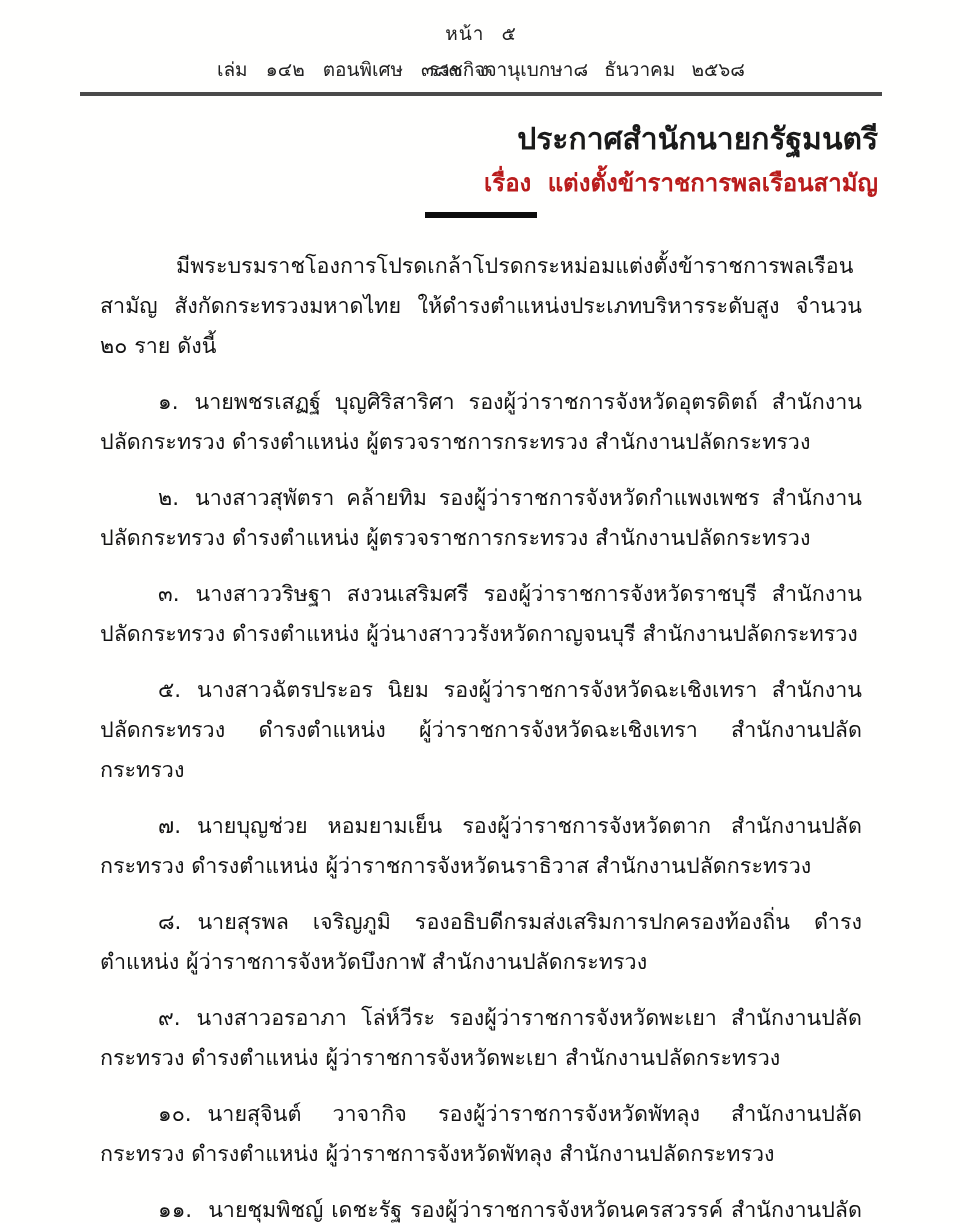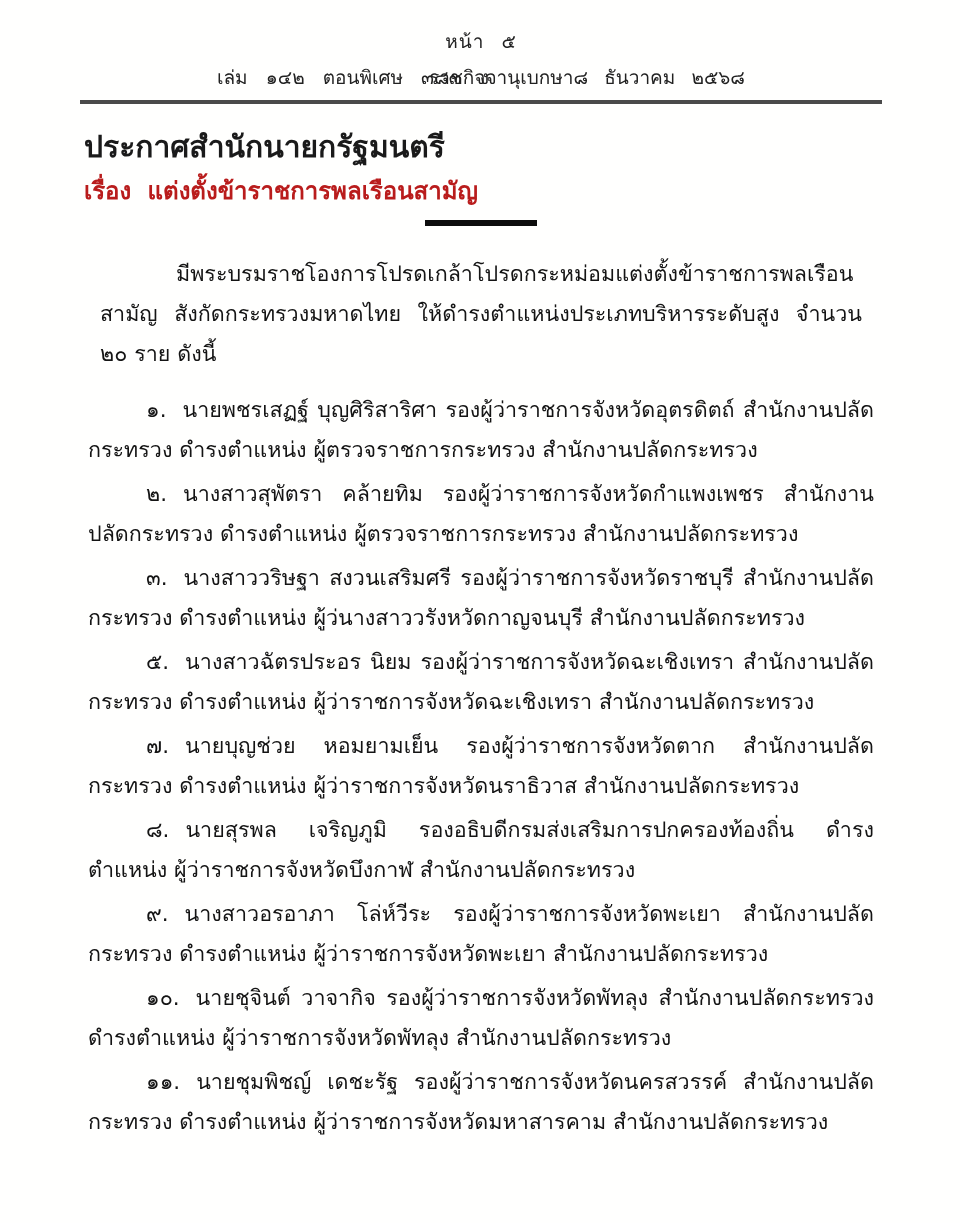--- a/index.html
+++ b/index.html
@@ -12,21 +12,21 @@
     height: 1223px;
     font-family: "DejaVu Sans", "Liberation Serif", serif;
     color: #1c1c1c;
     overflow: hidden;
     -webkit-font-smoothing: antialiased;
   }
   .page {
     box-sizing: border-box;
     width: 960px;
     height: 1223px;
-    padding: 26px 82px 0 84px;
+    padding: 18px 82px 0 84px;
     background: #fffffe;
   }
   
   .running-head { }
   .page-number {
     text-align: center;
     font-size: 19px;
     letter-spacing: 1px;
     word-spacing: 10px;
     color: #222;
@@ -43,21 +43,21 @@
   .masthead-volume   { word-spacing: 12px; flex: 0 0 auto; }
   .masthead-gazette  { flex: 0 0 auto; margin-left: -60px; }
   .masthead-date     { word-spacing: 10px; flex: 0 0 auto; }
   .head-rule {
     height: 4px;
     background: #4a4a4a;
     border: none;
     margin: 0 -4px 0 -4px;
   }
   
-  .title-block { text-align: left; margin-top: 24px; }
+  .title-block { text-align: right; margin-top: 24px; }
   .doc-title {
     font-size: 30px;
     font-weight: bold;
     color: #1a1a1a;
     margin: 0 0 10px 0;
     line-height: 1.25;
   }
   .doc-subject {
     font-size: 24px;
     font-weight: bold;
@@ -79,21 +79,21 @@
     font-size: 21.5px;
     line-height: 40px;
     color: #141414;
     text-align: justify;
   }
   .intro-par {
     margin: 16px;
     text-indent: 76px;
   }
   .item-par {
-    margin: 4px;
+    margin: 16px;
     text-indent: 58px;
   }
   .item-no {
     padding-right: 16px;
   }
 </style>
 </head>
 <body>
 
 <div class="page">
@@ -132,20 +132,20 @@
     <p class="item-par">
       <span class="item-no">๗.</span><span>นายบุญช่วย หอมยามเย็น รองผู้ว่าราชการจังหวัดตาก สำนักงานปลัดกระทรวง ดำรงตำแหน่ง ผู้ว่าราชการจังหวัดนราธิวาส สำนักงานปลัดกระทรวง</span>
     </p>
     <p class="item-par">
       <span class="item-no">๘.</span><span>นายสุรพล เจริญภูมิ รองอธิบดีกรมส่งเสริมการปกครองท้องถิ่น ดำรงตำแหน่ง ผู้ว่าราชการจังหวัดบึงกาฬ สำนักงานปลัดกระทรวง</span>
     </p>
     <p class="item-par">
       <span class="item-no">๙.</span><span>นางสาวอรอาภา โล่ห์วีระ รองผู้ว่าราชการจังหวัดพะเยา สำนักงานปลัดกระทรวง ดำรงตำแหน่ง ผู้ว่าราชการจังหวัดพะเยา สำนักงานปลัดกระทรวง</span>
     </p>
     <p class="item-par">
-      <span class="item-no">๑๐.</span><span>นายชุจินต์ วาจากิจ รองผู้ว่าราชการจังหวัดพัทลุง สำนักงานปลัดกระทรวง ดำรงตำแหน่ง ผู้ว่าราชการจังหวัดพัทลุง สำนักงานปลัดกระทรวง</span>
+      <span class="item-no">๑๐.</span><span>นายสุจินต์ วาจากิจ รองผู้ว่าราชการจังหวัดพัทลุง สำนักงานปลัดกระทรวง ดำรงตำแหน่ง ผู้ว่าราชการจังหวัดพัทลุง สำนักงานปลัดกระทรวง</span>
     </p>
     <p class="item-par">
       <span class="item-no">๑๑.</span><span>นายชุมพิชญ์ เดชะรัฐ รองผู้ว่าราชการจังหวัดนครสวรรค์ สำนักงานปลัดกระทรวง ดำรงตำแหน่ง ผู้ว่าราชการจังหวัดมหาสารคาม สำนักงานปลัดกระทรวง</span>
     </p>
   </div>
 
 </div>
 
 </body></html>

